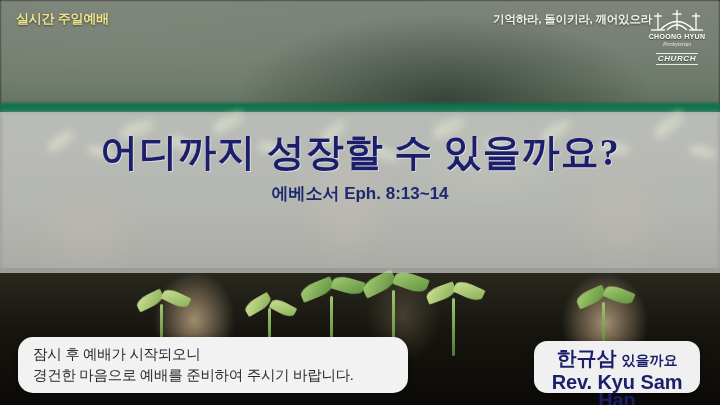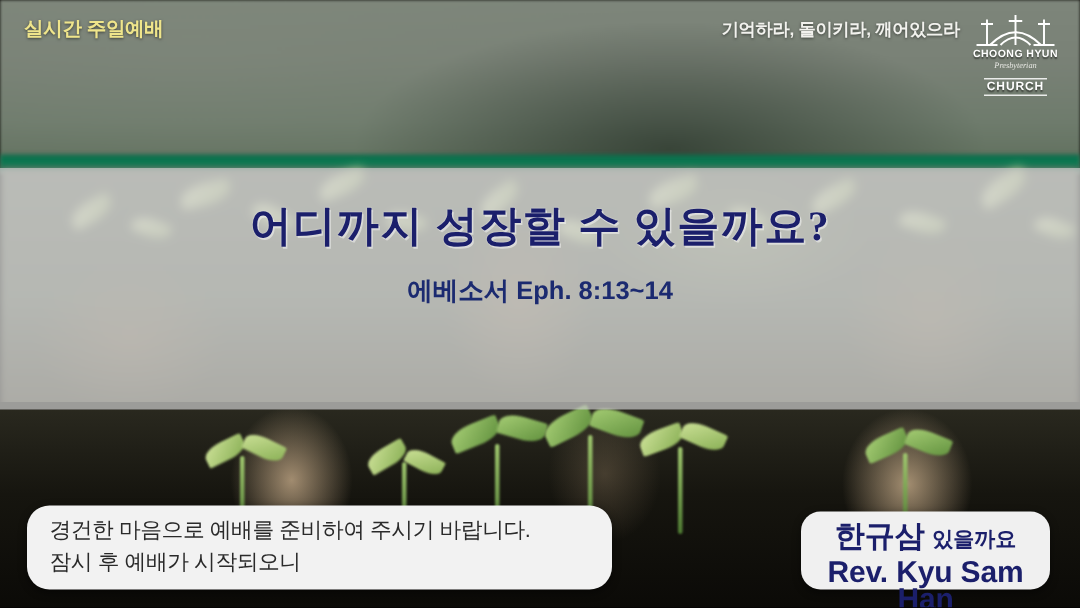--- a/index.html
+++ b/index.html
@@ -94,21 +94,21 @@
     position: absolute;
     left: 16px; top: 10px;
     font-size: 13px;
     font-weight: 700;
     color: #efe58b;
     letter-spacing: -0.2px;
     text-shadow: 0 1px 2px rgba(0,0,0,0.55);
   }
   .motto {
     position: absolute;
-    right: 80px; top: 12px;
+    right: 68px; top: 12px;
     font-size: 11.5px;
     font-weight: 600;
     color: #f2f2ee;
     letter-spacing: -0.2px;
     text-shadow: 0 1px 2px rgba(0,0,0,0.5);
   }
 
   
   .logo {
     position: absolute;
@@ -137,31 +137,32 @@
     font-size: 8px;
     font-weight: 700;
     color: #ffffff;
     letter-spacing: 0.6px;
     line-height: 10px;
     border-top: 1px solid rgba(255,255,255,0.85);
     border-bottom: 1px solid rgba(255,255,255,0.85);
     padding: 0 2px;
     display: inline-block;
     text-shadow: 0 1px 1px rgba(0,0,0,0.5);
+    font-style: italic;
   }
 
   
   .sermon {
     position: absolute;
     left: 0; top: 130px; width: 720px;
     text-align: center;
   }
   .sermon-ko {
     font-family: "Liberation Serif", "DejaVu Serif", serif;
-    font-size: 28px;
+    font-size: 38px;
     font-weight: 700;
     color: #1b1f6b;
     letter-spacing: 1px;
     line-height: 44px;
     text-shadow:
       0 0 1px rgba(255,255,255,0.7),
       1px 1px 0 rgba(255,255,255,0.45);
   }
   .sermon-en {
     font-family: "Liberation Serif", "DejaVu Serif", serif;
@@ -316,22 +317,22 @@
     <div class="logo-script">Presbyterian</div>
     <div class="logo-church">CHURCH</div>
   </div>
 
   <div class="sermon">
     <div class="sermon-ko">어디까지 성장할 수 있을까요?</div>
     <div class="sermon-ref">에베소서 Eph. 8:13~14</div>
   </div>
 
   <div class="notice">
+    <div class="notice-line">잠시 후 예배가 시작되오니</div>
     <div class="notice-line">경건한 마음으로 예배를 준비하여 주시기 바랍니다.</div>
-    <div class="notice-line">잠시 후 예배가 시작되오니</div>
   </div>
 
   <div class="pastor">
     <div class="pastor-row">
       <span class="pastor-name-ko">한규삼</span><span class="pastor-role-ko">있을까요</span>
     </div>
     <div class="pastor-name-en">Rev. Kyu Sam Han</div>
   </div>
 
 </div>

